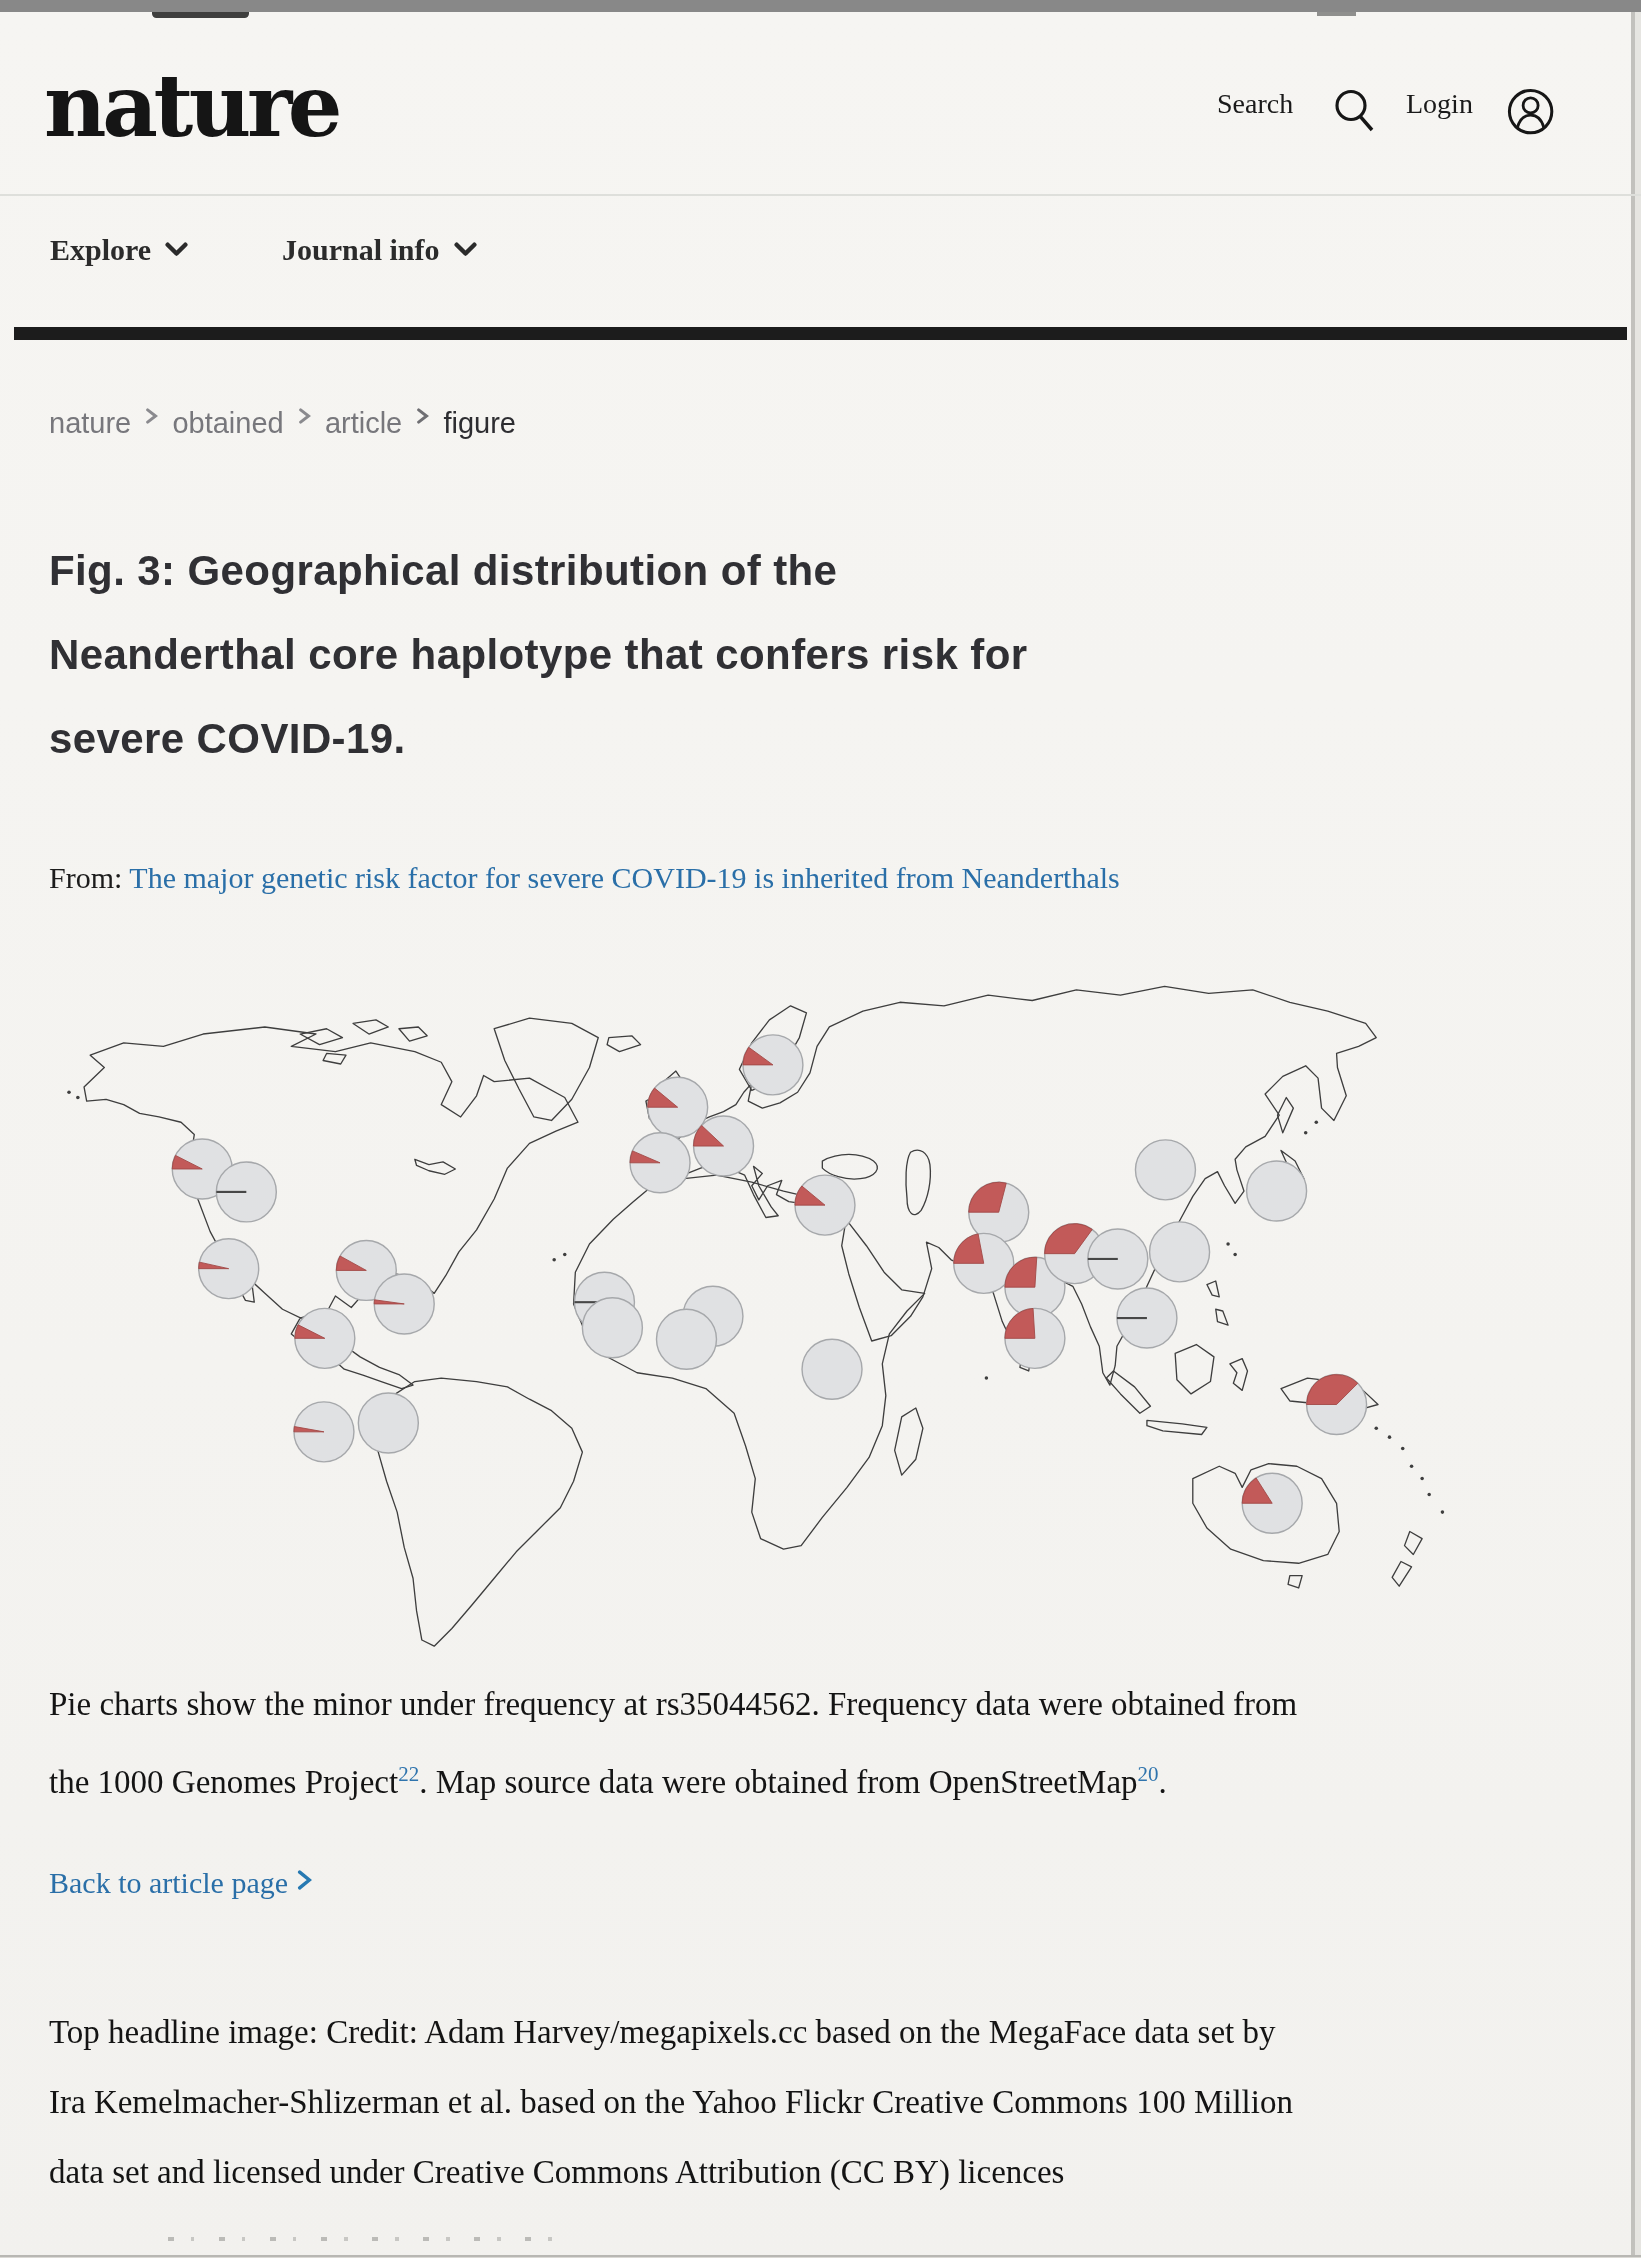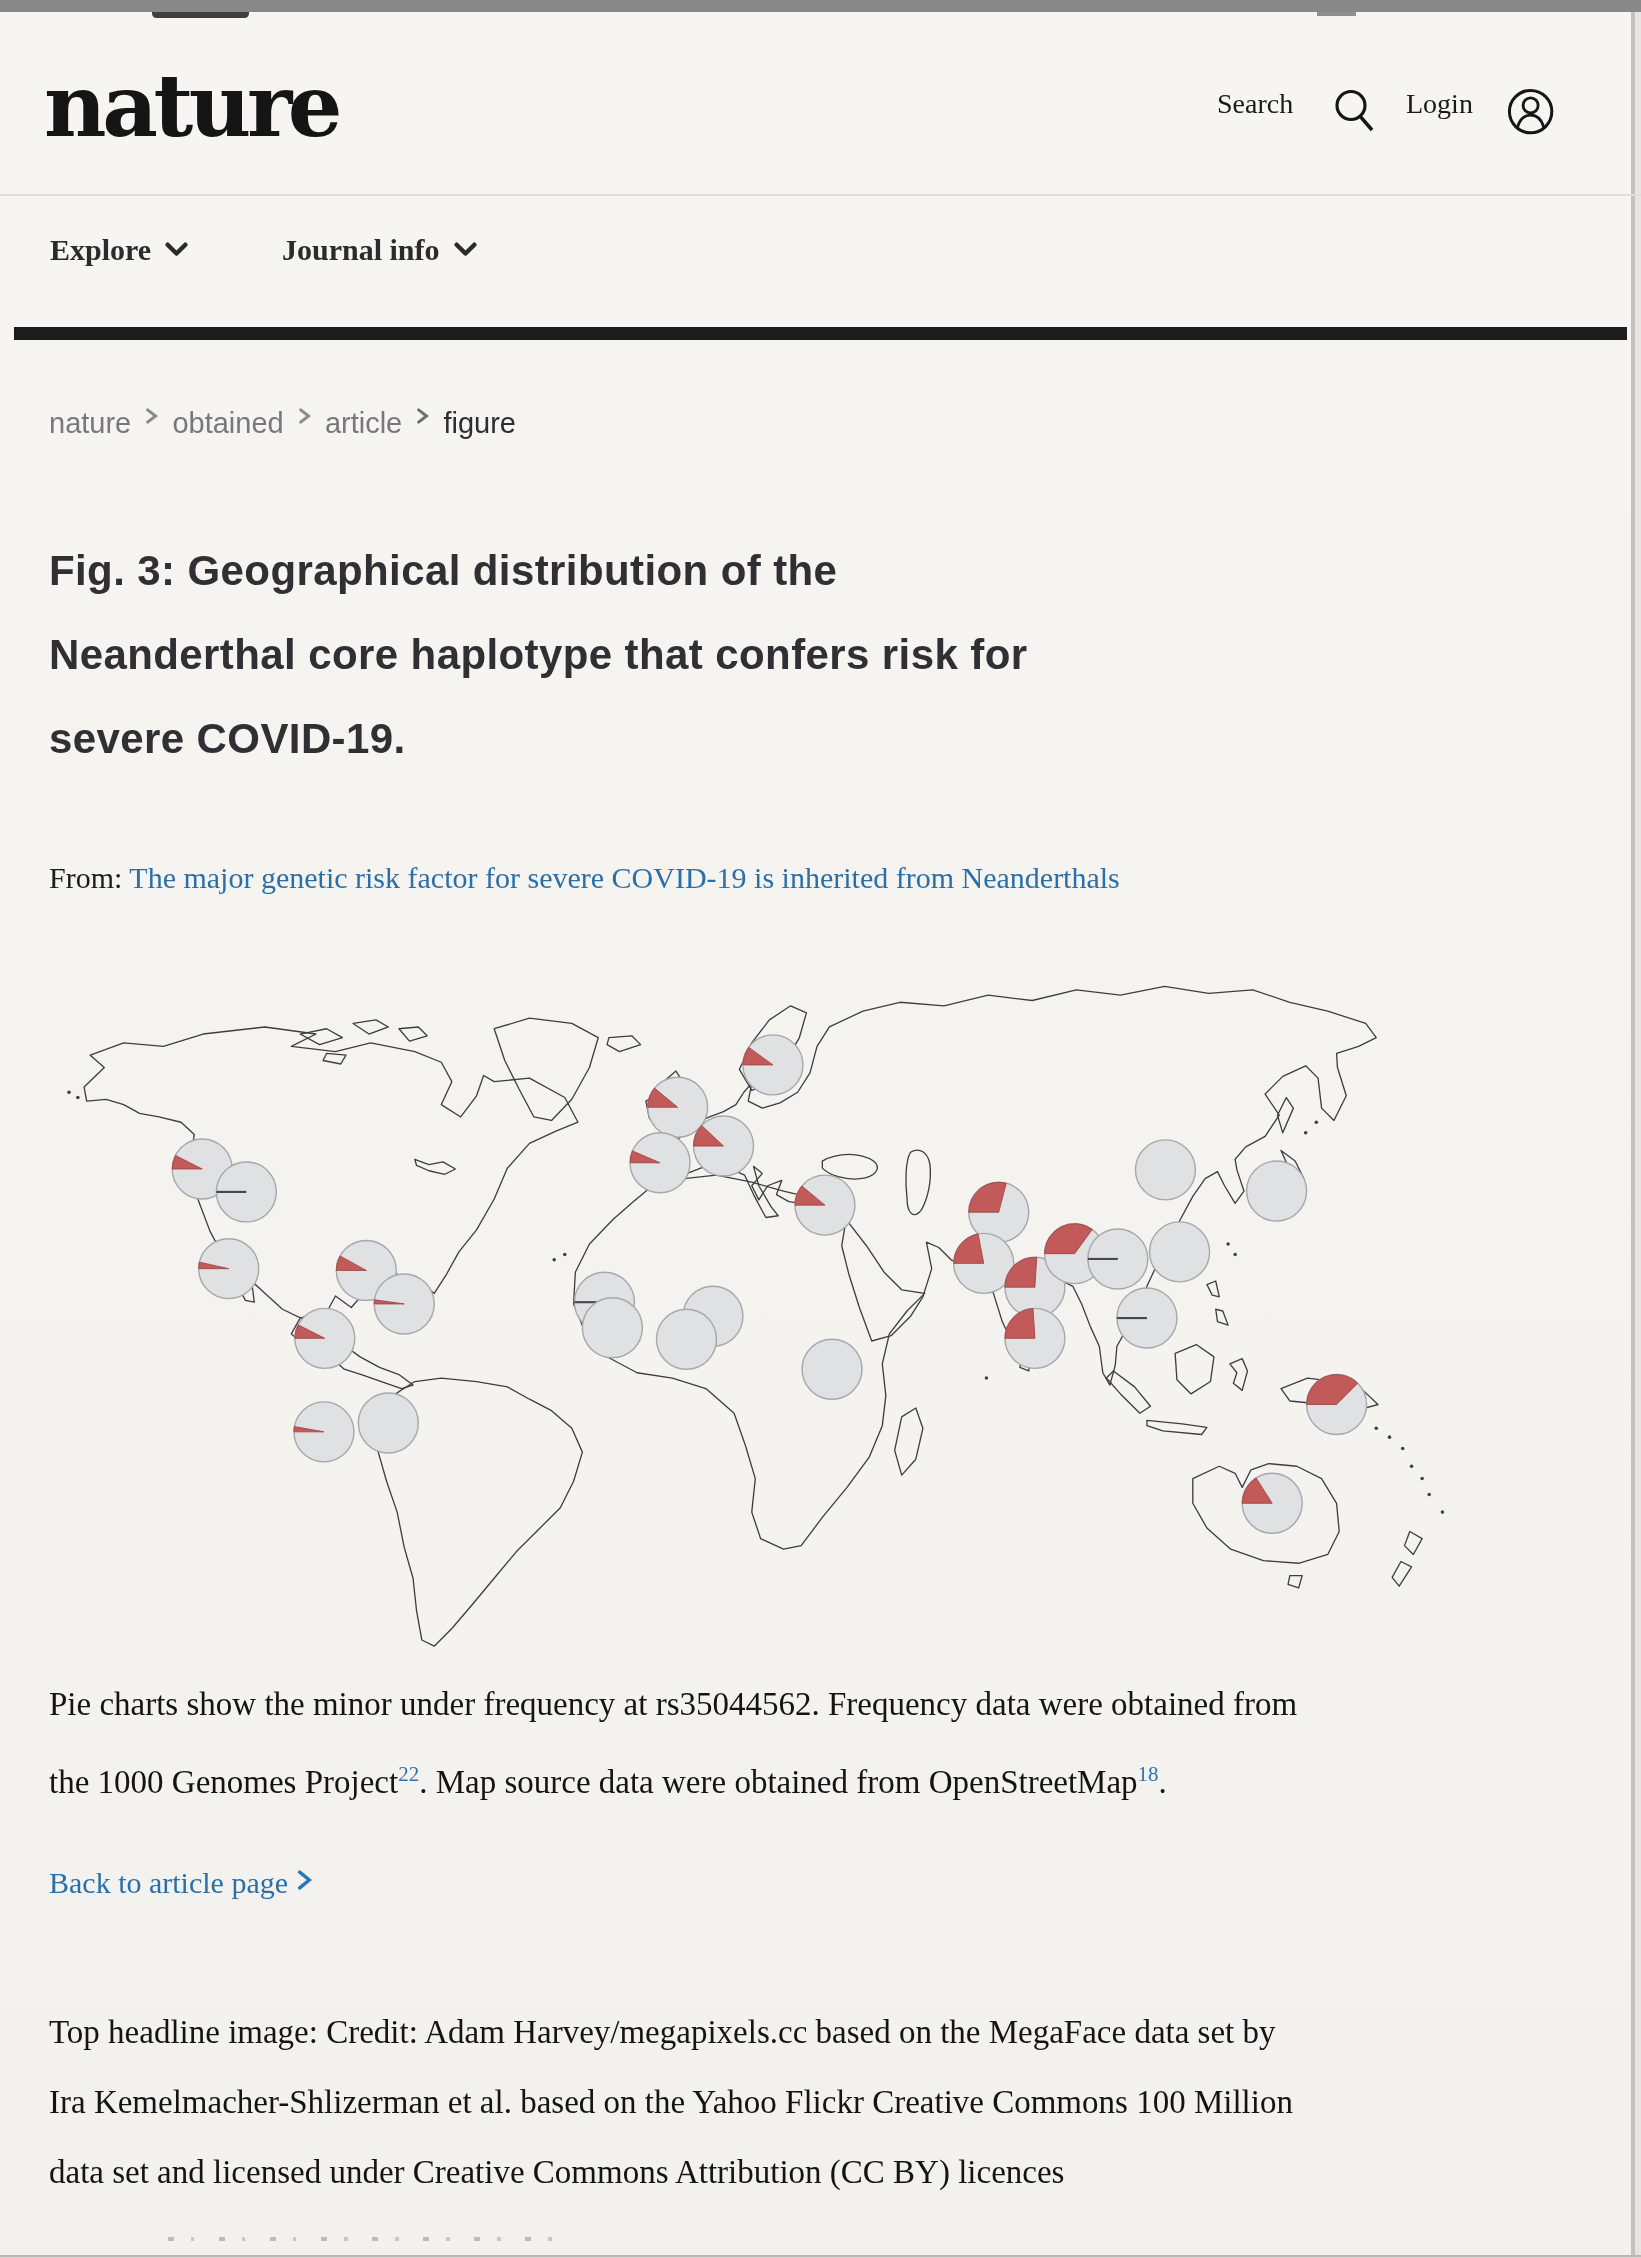--- a/index.html
+++ b/index.html
@@ -245,21 +245,21 @@
         <line x1="1266" y1="1480" x2="1300" y2="1480" stroke="#474747" stroke-width="2.4"></line>
         <circle cx="1515" cy="1578" r="34" fill="#e0e1e3" stroke="#a6a8ab" stroke-width="1.6"></circle>
         <path d="M 1515 1578 L 1481 1578 A 34 34 0 0 1 1539.0 1554.0 Z" fill="#c25a59" stroke="#a04845" stroke-width="1"></path>
         <circle cx="1442" cy="1690" r="34" fill="#e0e1e3" stroke="#a6a8ab" stroke-width="1.6"></circle>
         <path d="M 1442 1690 L 1408 1690 A 34 34 0 0 1 1423.8 1661.3 Z" fill="#c25a59" stroke="#a04845" stroke-width="1"></path>
       </g>
   </svg>
 
   <p class="abs" id="figure-caption" style="margin:0;">
     <span>Pie charts show the minor under frequency at rs35044562. Frequency data were obtained from</span><br>
-    <span>the 1000 Genomes Project</span><sup class="ref">22</sup><span>. Map source data were obtained from OpenStreetMap</span><sup class="ref">18</sup><span>.</span>
+    <span>the 1000 Genomes Project</span><sup class="ref">22</sup><span>. Map source data were obtained from OpenStreetMap</span><sup class="ref">20</sup><span>.</span>
   </p>
 
   <div class="abs" id="back-link">
     <a class="blue">Back to article page</a>
     <svg width="15" height="21" viewBox="0 0 17 24" style="transform:translateY(-3.5px);">
       <path d="M3 3 L14 12 L3 21" fill="none" stroke="#2779b2" stroke-width="4" stroke-linecap="round"></path>
     </svg>
   </div>
 
   <p class="abs" id="credit" style="margin:0;">

